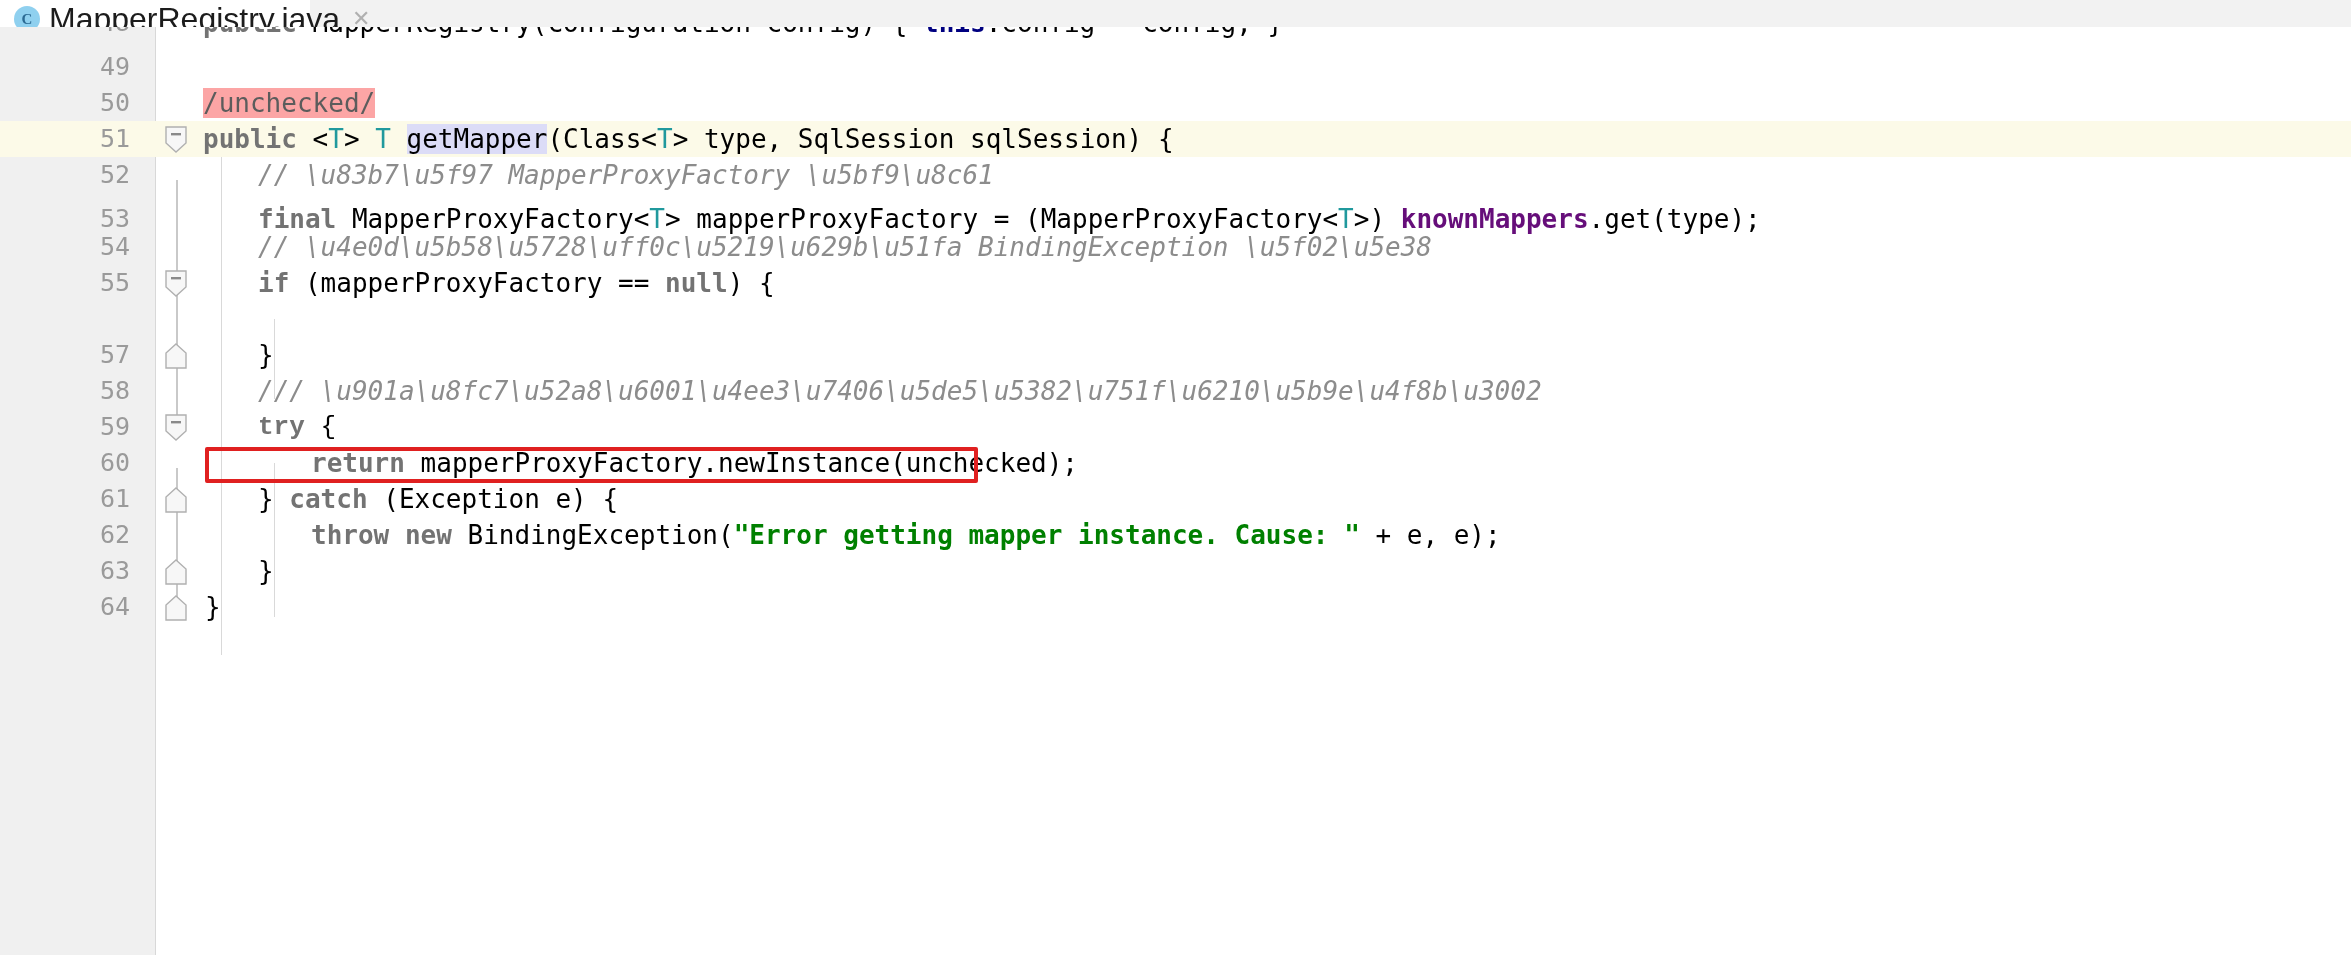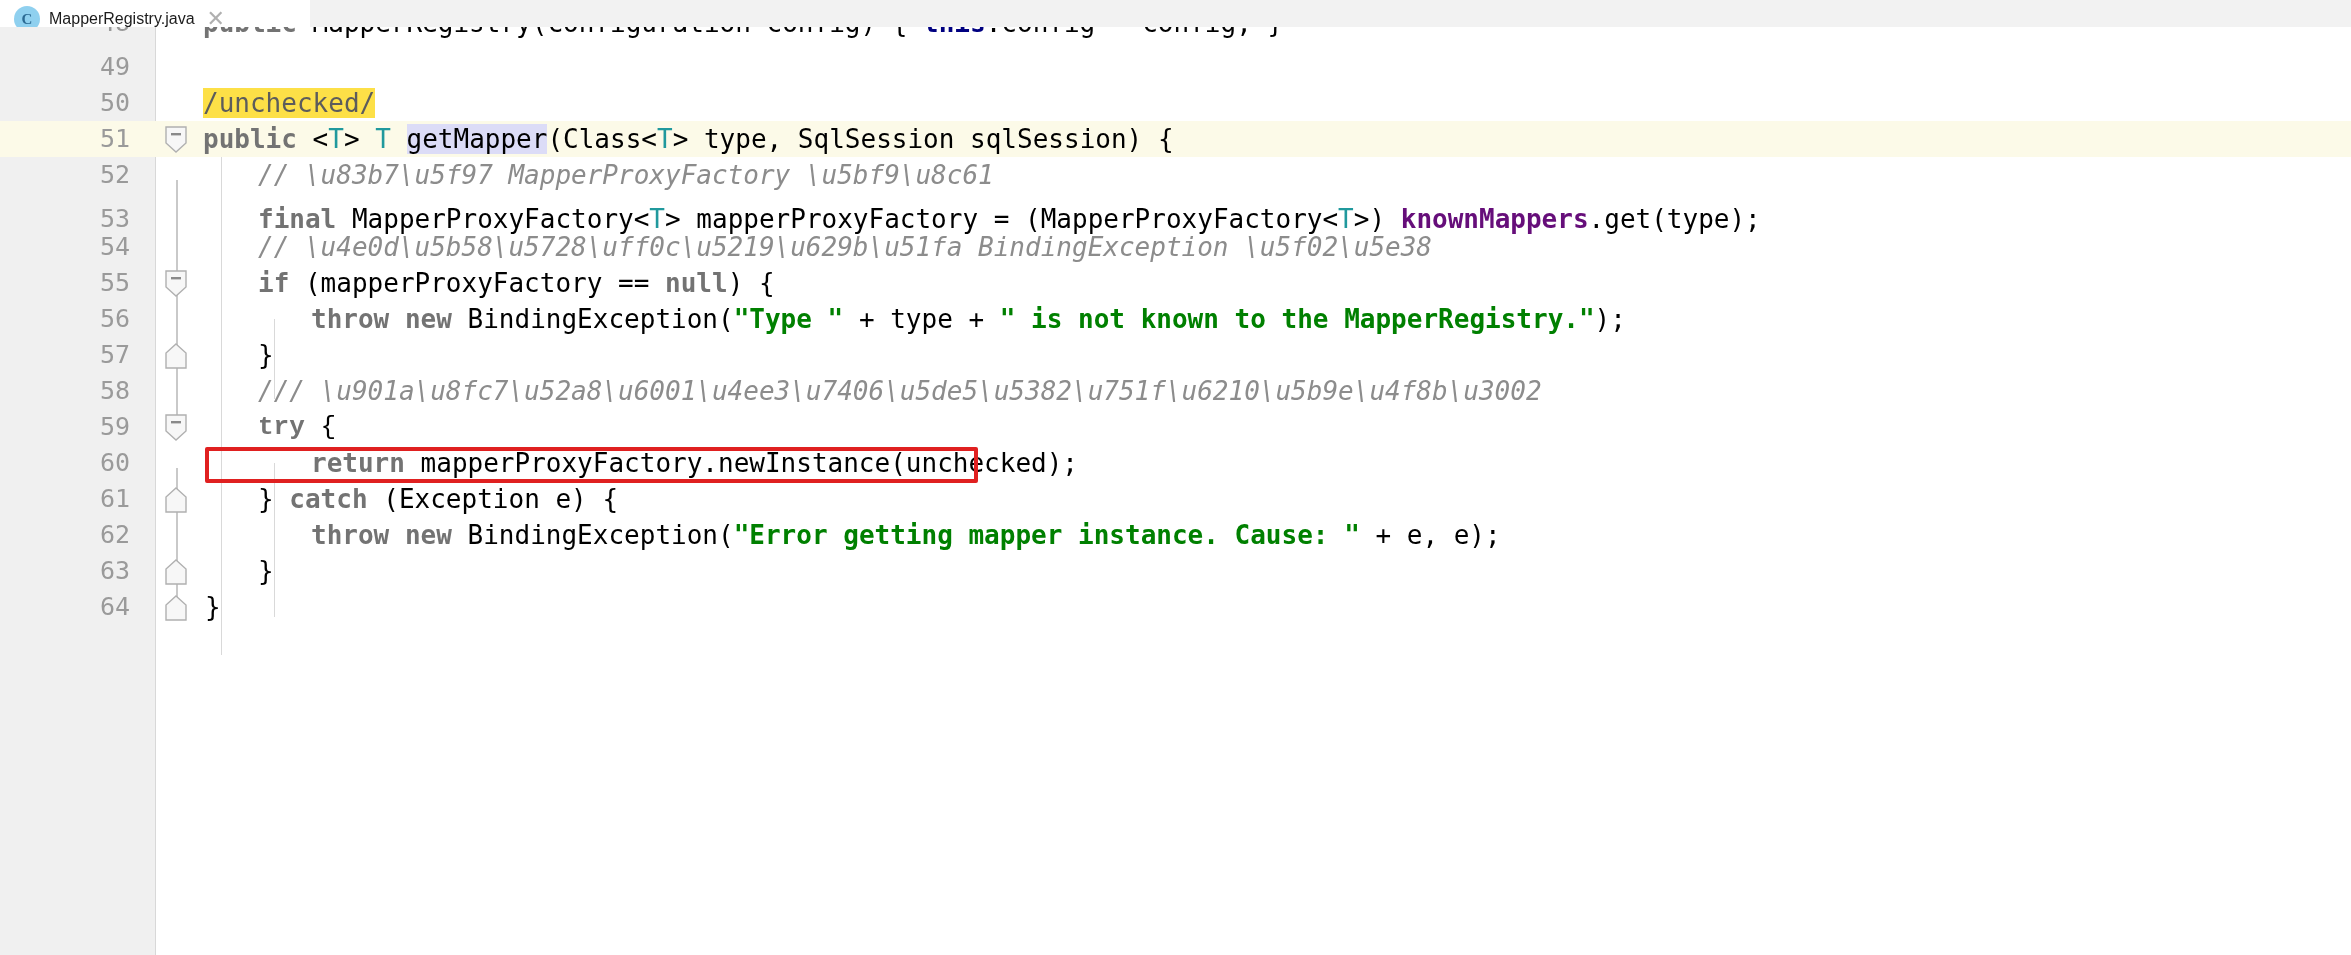--- a/index.html
+++ b/index.html
@@ -44,21 +44,21 @@
     font-size: 15px;
     font-weight: bold;
     display: flex;
     align-items: center;
     justify-content: center;
     flex: 0 0 auto;
     margin-right: 9px;
   }
   .tab-title {
     font-family: "Liberation Sans", sans-serif;
-    font-size: 16px;
+    font-size: 32px;
     color: #1c1c1c;
     white-space: nowrap;
   }
   .tab-close {
     margin-left: 12px;
     font-family: "Liberation Sans", sans-serif;
     font-size: 22px;
     color: #b0b0b0;
     line-height: 1;
     cursor: pointer;
@@ -127,21 +127,21 @@
 
   
   .kw   { color: #737373; font-weight: bold; }
   .kw2  { color: #000080; font-weight: bold; }
   .str  { color: #008000; font-weight: bold; }
   .cmt  { color: #8c8c8c; font-style: italic; }
   .typ  { color: #20999d; }
   .fld  { color: #660e7a; font-weight: bold; }
   .plain{ color: #000000; }
 
-  .hl-green { background: #fde047; }
+  .hl-green { background: #fca5a5; }
   .hl-lav   { background: #dcdcf7; }
 
   .caret {
     display: inline-block;
     width: 2px;
     height: 28px;
     background: #000000;
     vertical-align: -5px;
     margin-right: -2px;
   }
@@ -238,24 +238,20 @@
     <div class="row" style="top:202px;">
       <span class="lineno">54</span>
       <span class="codetext" style="left:258px;"><span class="cmt">// \u4e0d\u5b58\u5728\uff0c\u5219\u629b\u51fa BindingException \u5f02\u5e38</span></span>
     </div>
 
     <div class="row" style="top:238px;">
       <span class="lineno">55</span>
       <span class="codetext" style="left:258px;"><span class="kw">if</span> <span class="plain">(mapperProxyFactory == </span><span class="kw">null</span><span class="plain">) {</span></span>
     </div>
 
-    <div class="row" style="top:274px;">
-      <span class="lineno">56</span>
-      <span class="codetext" style="left:311px;"><span class="kw">throw new</span> <span class="plain">BindingException(</span><span class="str">"Type "</span><span class="plain"> + type + </span><span class="str">" is not known to the MapperRegistry."</span><span class="plain">);</span></span>
-    </div>
 
     <div class="row" style="top:310px;">
       <span class="lineno">57</span>
       <span class="codetext" style="left:258px;"><span class="plain">}</span></span>
     </div>
 
     <div class="row" style="top:346px;">
       <span class="lineno">58</span>
       <span class="codetext" style="left:258px;"><span class="cmt">/// \u901a\u8fc7\u52a8\u6001\u4ee3\u7406\u5de5\u5382\u751f\u6210\u5b9e\u4f8b\u3002</span></span>
     </div>

